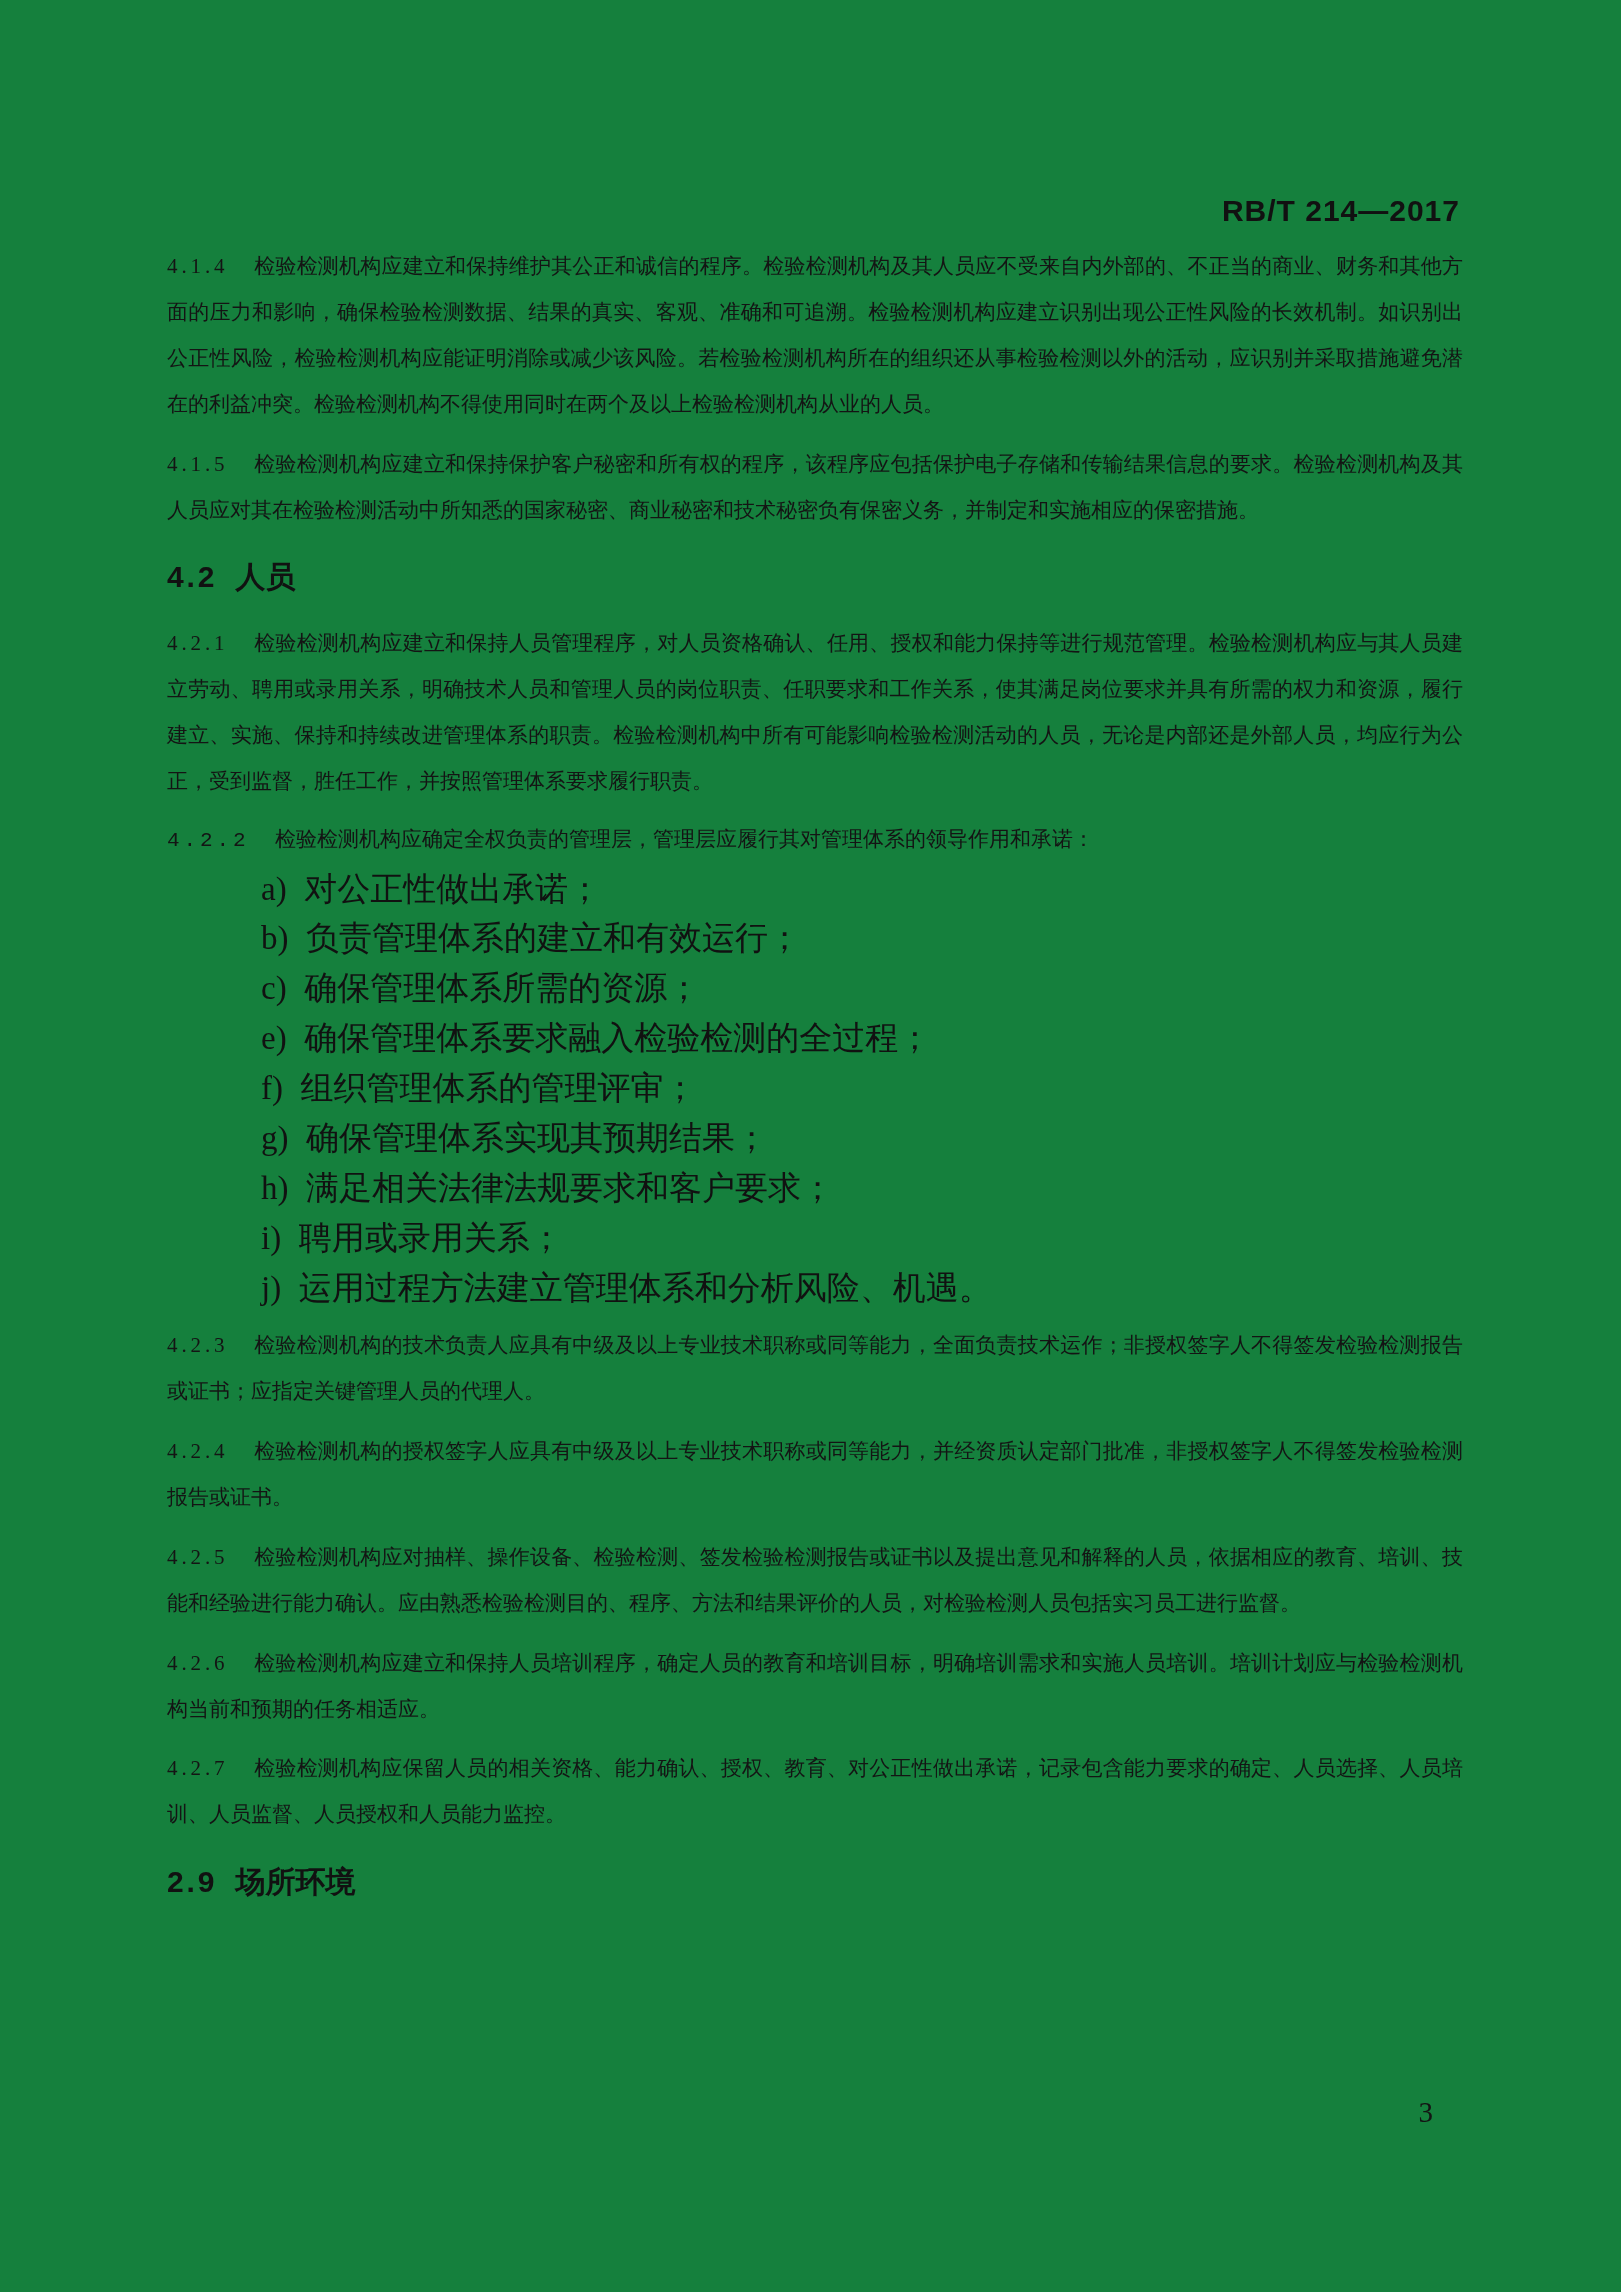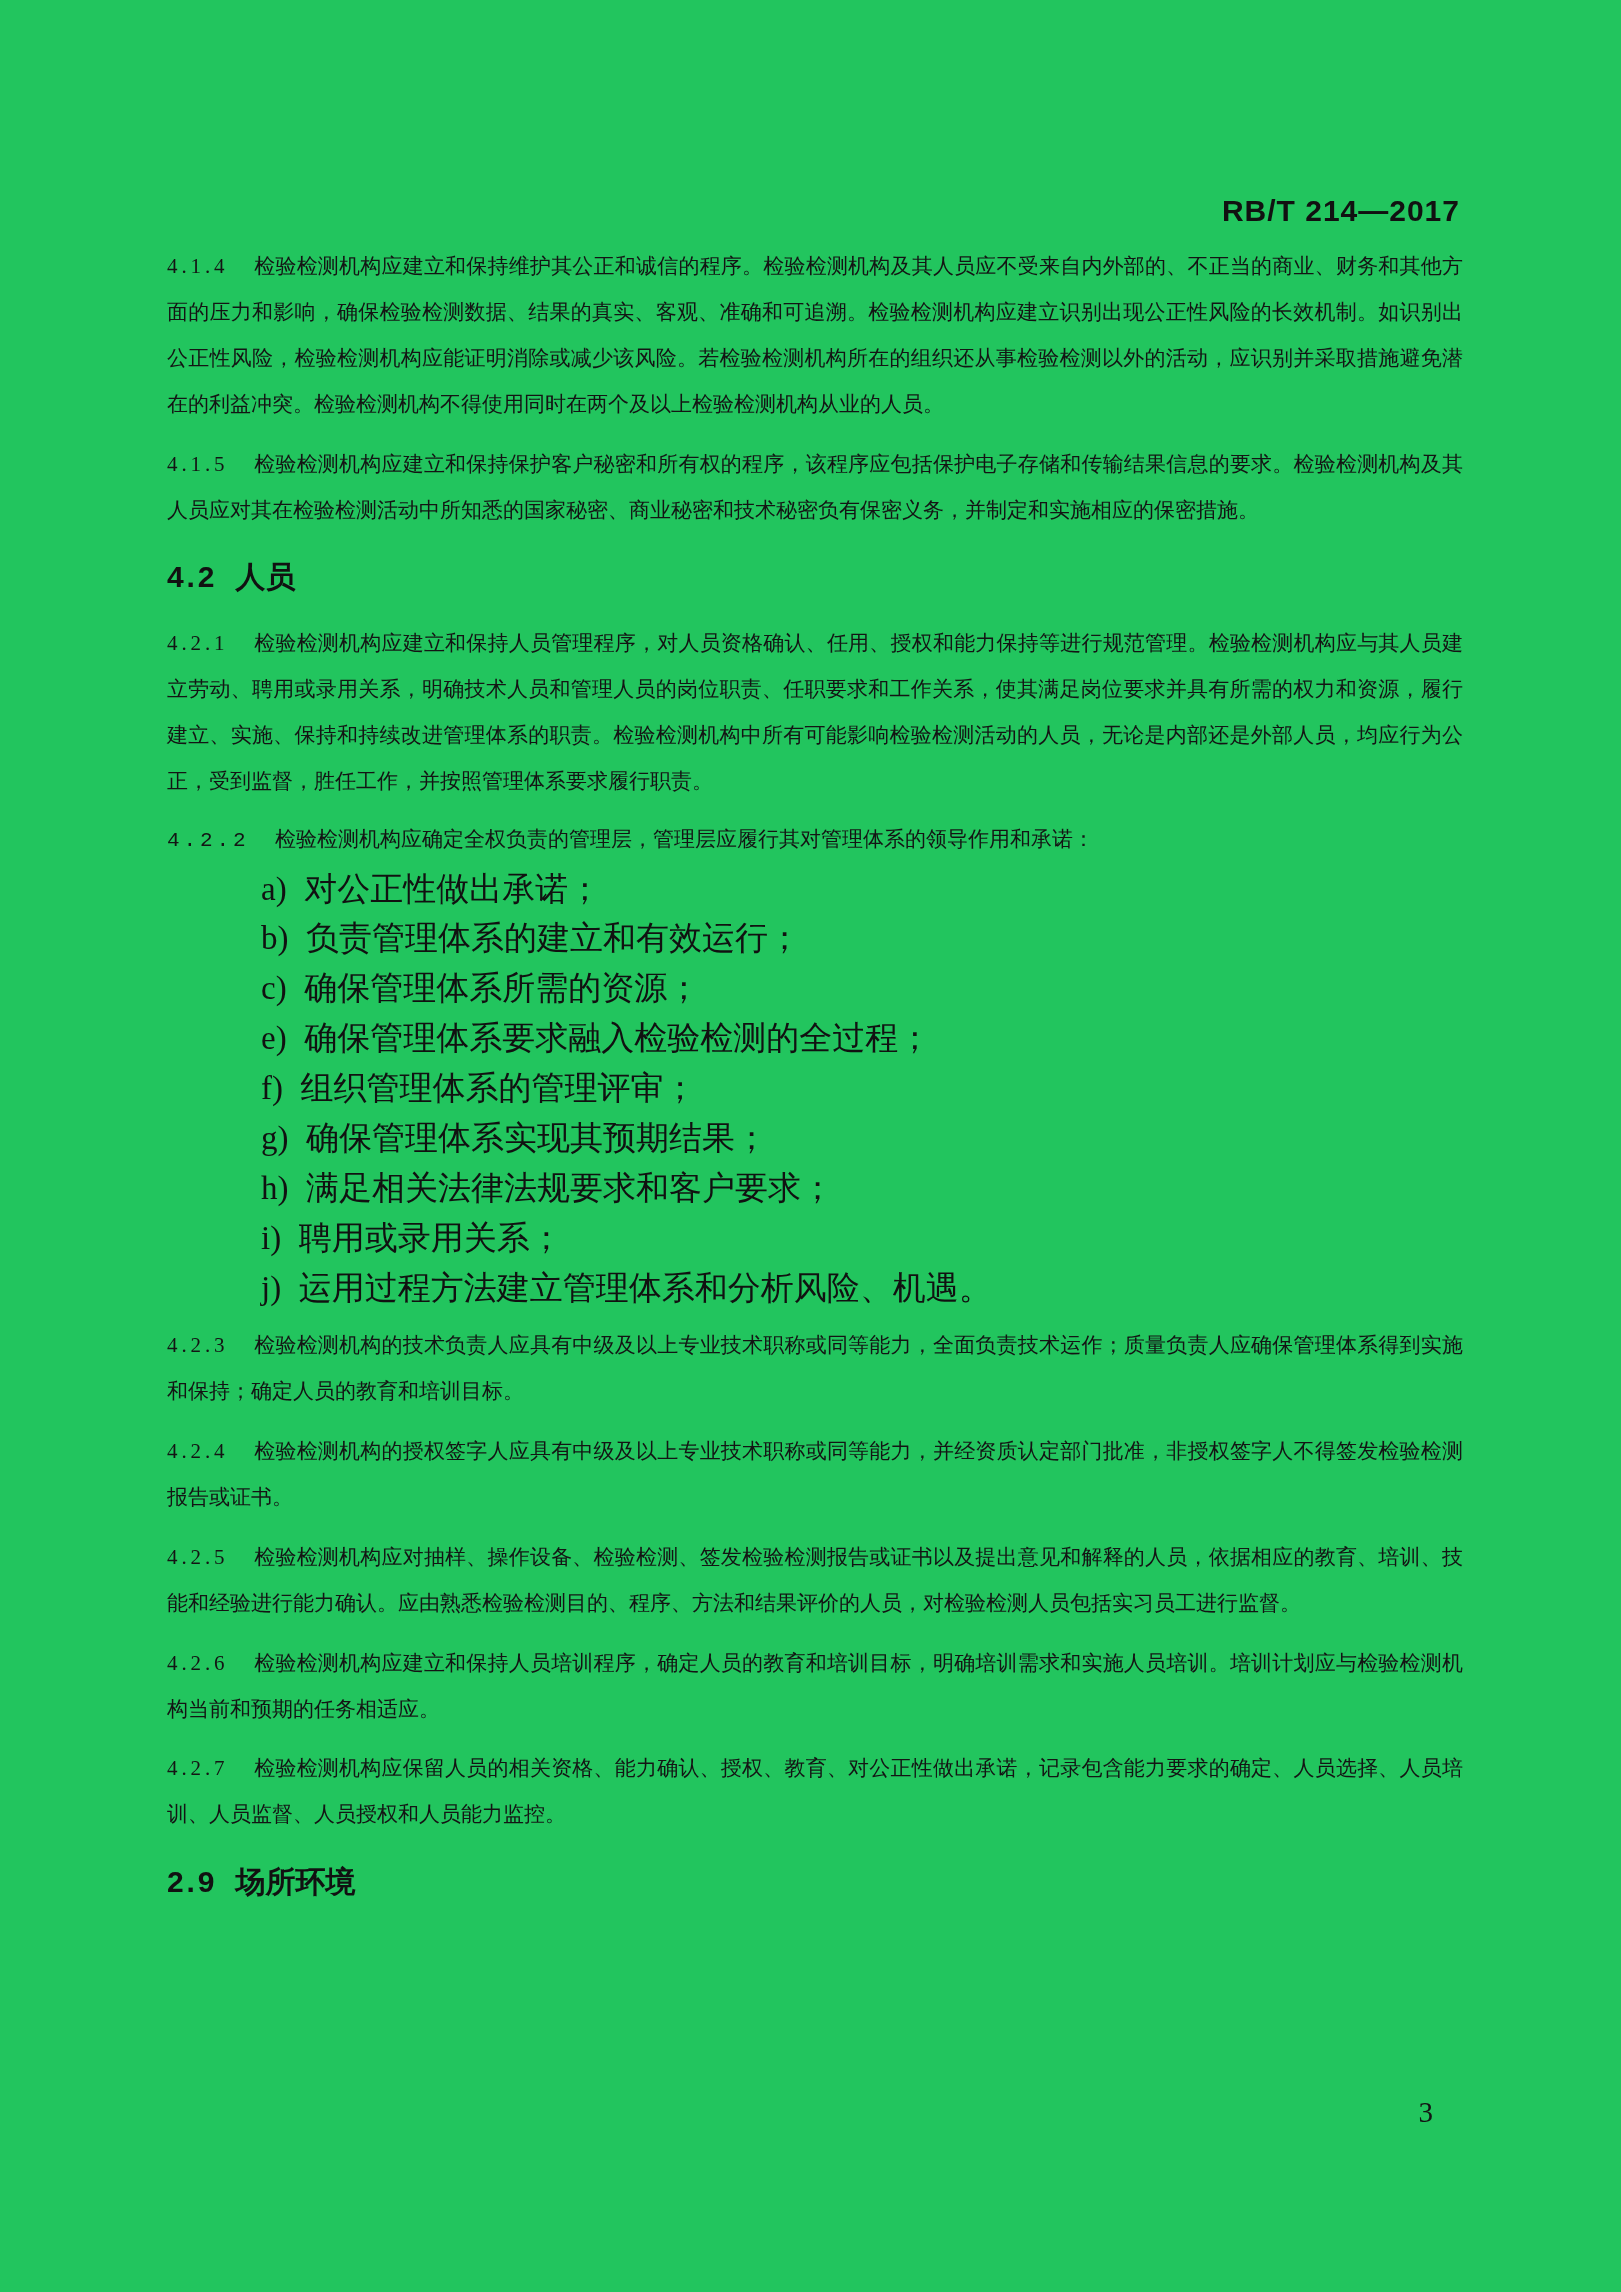--- a/index.html
+++ b/index.html
@@ -2,21 +2,21 @@
 <html><head>
 <meta charset="utf-8">
 <style>
   * { margin: 0; padding: 0; box-sizing: border-box; }
   html, body { background: #e8e8e8; }
   .page {
     position: relative;
     width: 1621px;
     height: 2293px;
     margin: 0 auto;
-    background: #22c55e;
+    background: #15803d;
     color: #111111;
     font-family: "Liberation Serif", "DejaVu Serif", serif;
     overflow: hidden;
   }
   .doc-header {
     position: absolute;
     top: 194px;
     right: 161px;
     font-family: "Liberation Sans", "DejaVu Sans", sans-serif;
     font-weight: bold;
@@ -103,21 +103,21 @@
       <p class="list-item"><span class="list-marker">b)</span><span>负责管理体系的建立和有效运行；</span></p>
       <p class="list-item"><span class="list-marker">c)</span><span>确保管理体系所需的资源；</span></p>
       <p class="list-item"><span class="list-marker">e)</span><span>确保管理体系要求融入检验检测的全过程；</span></p>
       <p class="list-item"><span class="list-marker">f)</span><span>组织管理体系的管理评审；</span></p>
       <p class="list-item"><span class="list-marker">g)</span><span>确保管理体系实现其预期结果；</span></p>
       <p class="list-item"><span class="list-marker">h)</span><span>满足相关法律法规要求和客户要求；</span></p>
       <p class="list-item"><span class="list-marker">i)</span><span>聘用或录用关系；</span></p>
       <p class="list-item"><span class="list-marker">j)</span><span>运用过程方法建立管理体系和分析风险、机遇。</span></p>
     </div>
 
-    <p class="clause"><span class="clause-num">4.2.3</span><span class="clause-text">检验检测机构的技术负责人应具有中级及以上专业技术职称或同等能力，全面负责技术运作；质量负责人应确保管理体系得到实施和保持；确定人员的教育和培训目标。</span></p>
+    <p class="clause"><span class="clause-num">4.2.3</span><span class="clause-text">检验检测机构的技术负责人应具有中级及以上专业技术职称或同等能力，全面负责技术运作；非授权签字人不得签发检验检测报告或证书；应指定关键管理人员的代理人。</span></p>
 
     <p class="clause"><span class="clause-num">4.2.4</span><span class="clause-text">检验检测机构的授权签字人应具有中级及以上专业技术职称或同等能力，并经资质认定部门批准，非授权签字人不得签发检验检测报告或证书。</span></p>
 
     <p class="clause"><span class="clause-num">4.2.5</span><span class="clause-text">检验检测机构应对抽样、操作设备、检验检测、签发检验检测报告或证书以及提出意见和解释的人员，依据相应的教育、培训、技能和经验进行能力确认。应由熟悉检验检测目的、程序、方法和结果评价的人员，对检验检测人员包括实习员工进行监督。</span></p>
 
     <p class="clause"><span class="clause-num">4.2.6</span><span class="clause-text">检验检测机构应建立和保持人员培训程序，确定人员的教育和培训目标，明确培训需求和实施人员培训。培训计划应与检验检测机构当前和预期的任务相适应。</span></p>
 
     <p class="clause"><span class="clause-num">4.2.7</span><span class="clause-text">检验检测机构应保留人员的相关资格、能力确认、授权、教育、对公正性做出承诺，记录包含能力要求的确定、人员选择、人员培训、人员监督、人员授权和人员能力监控。</span></p>
 
     <h2 class="section-heading"><span class="heading-num">2.9</span><span>场所环境</span></h2>

